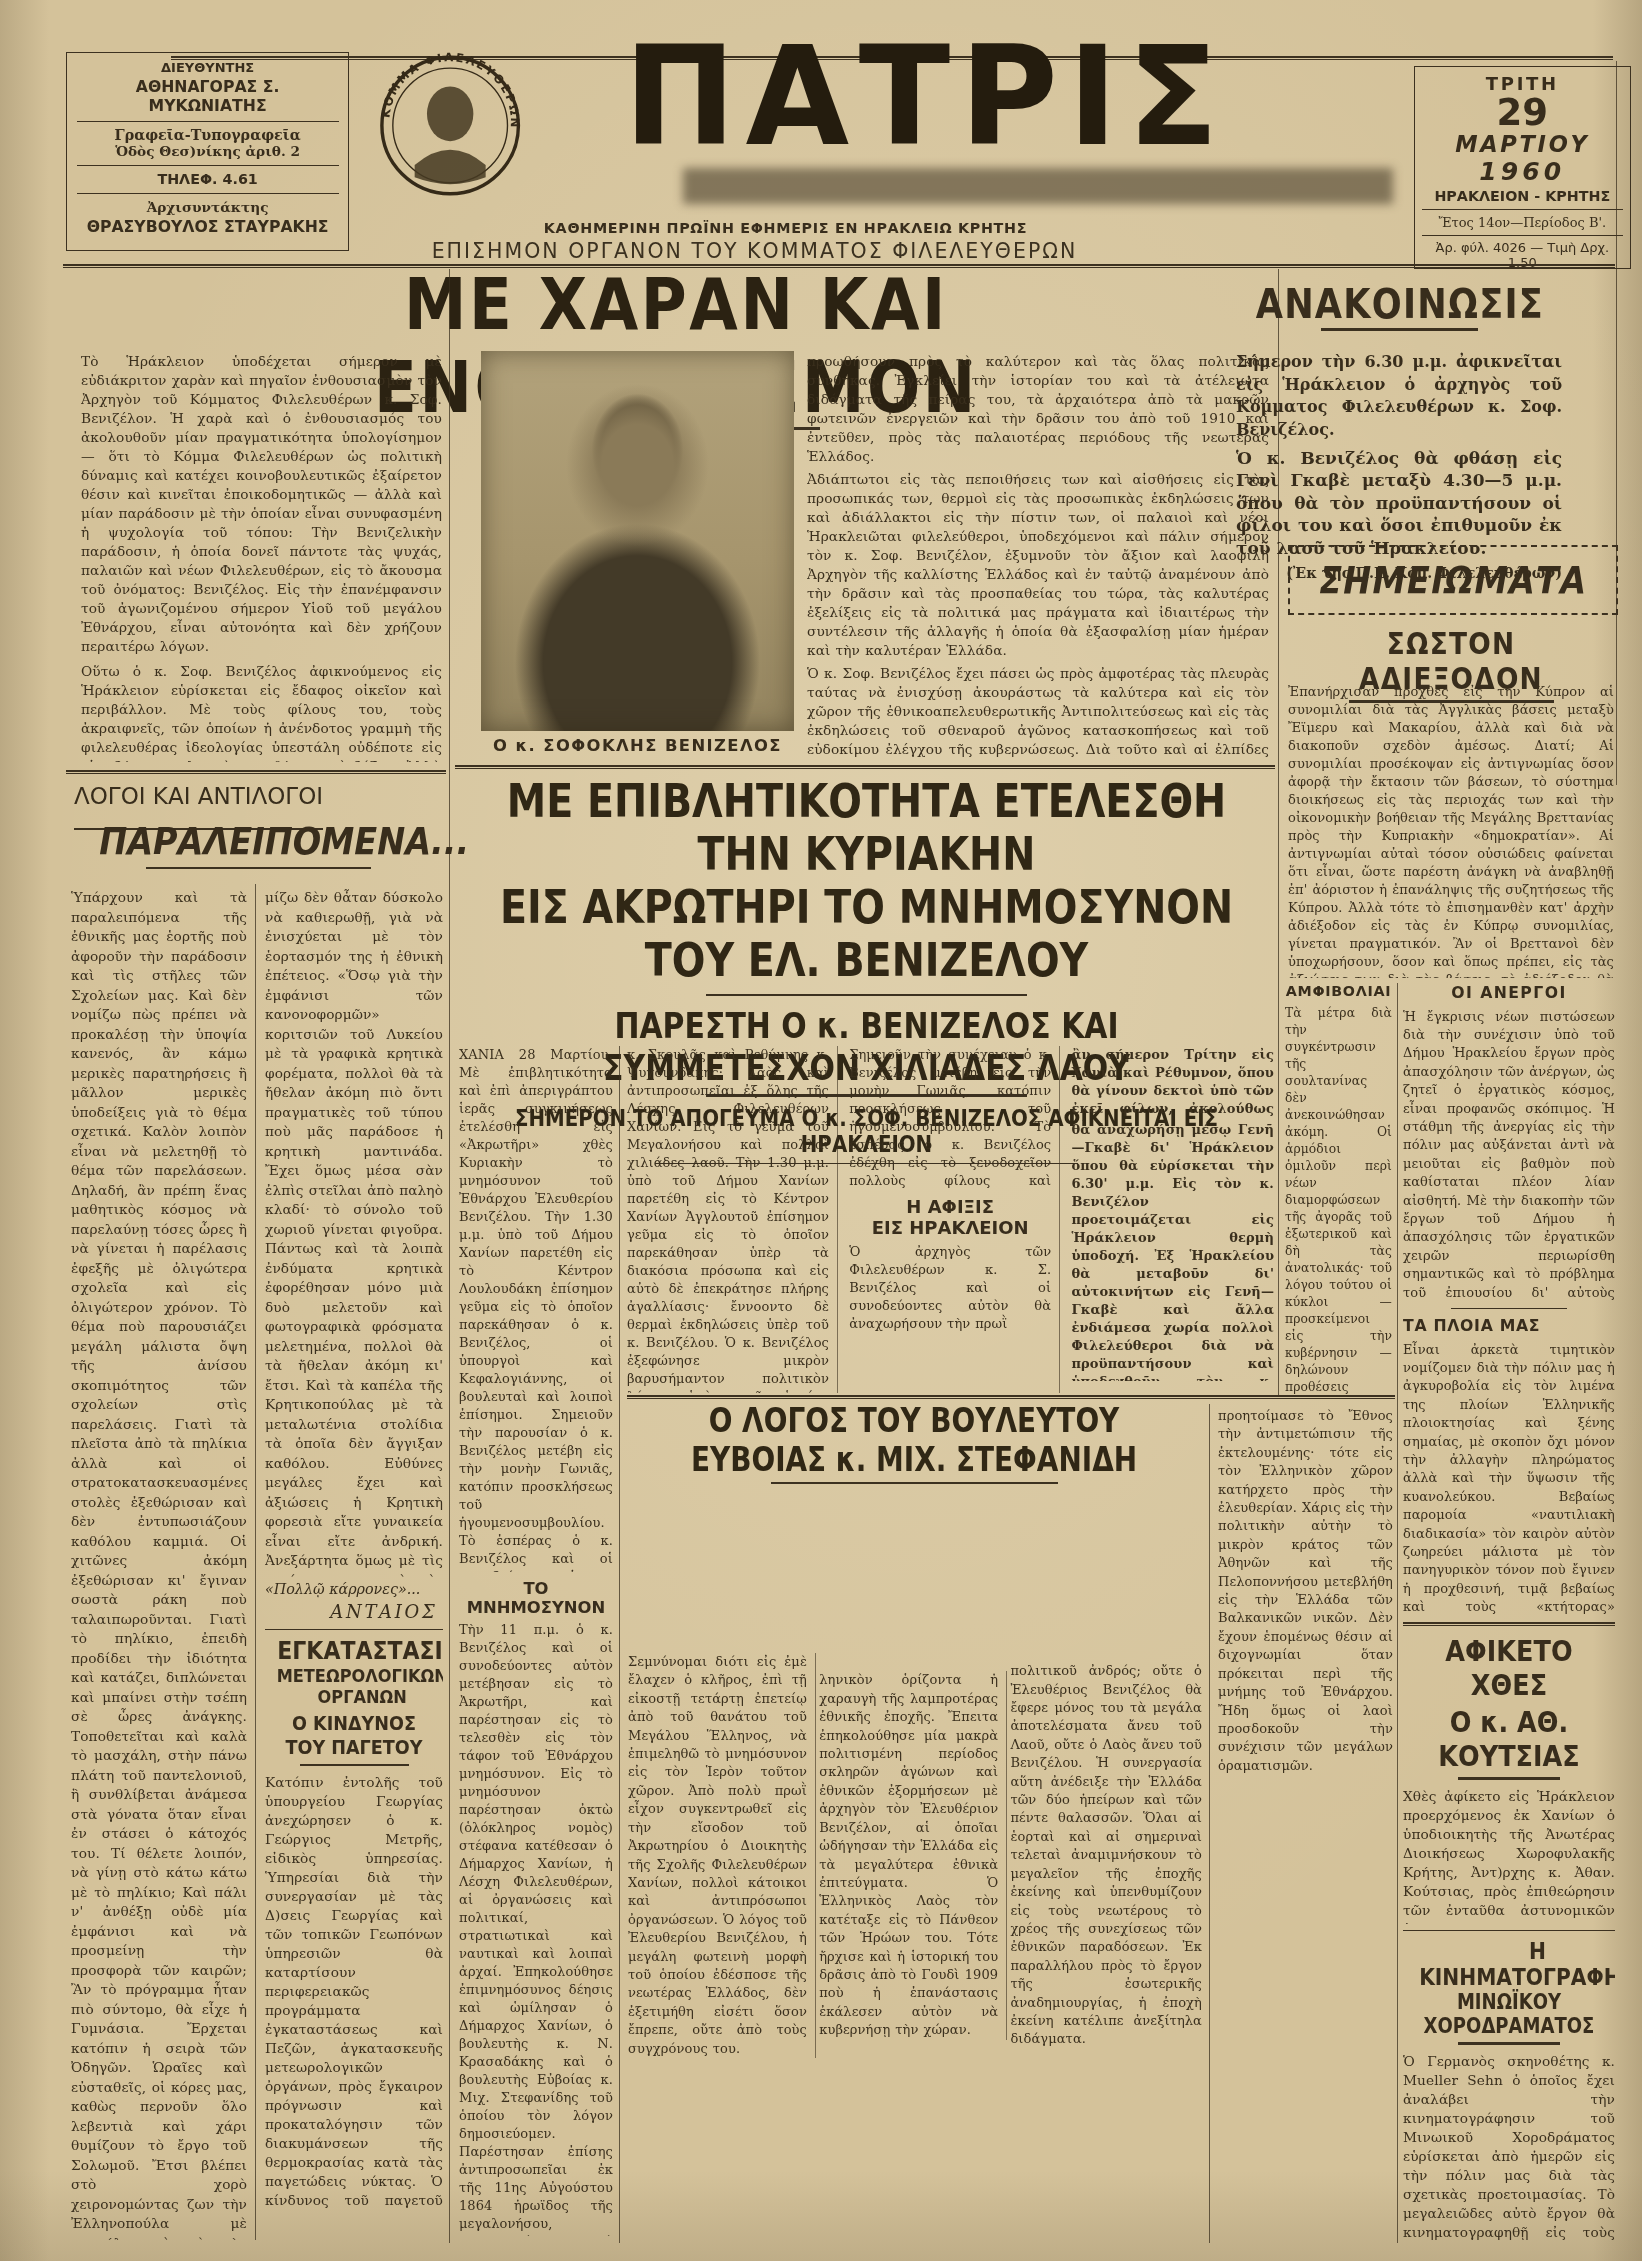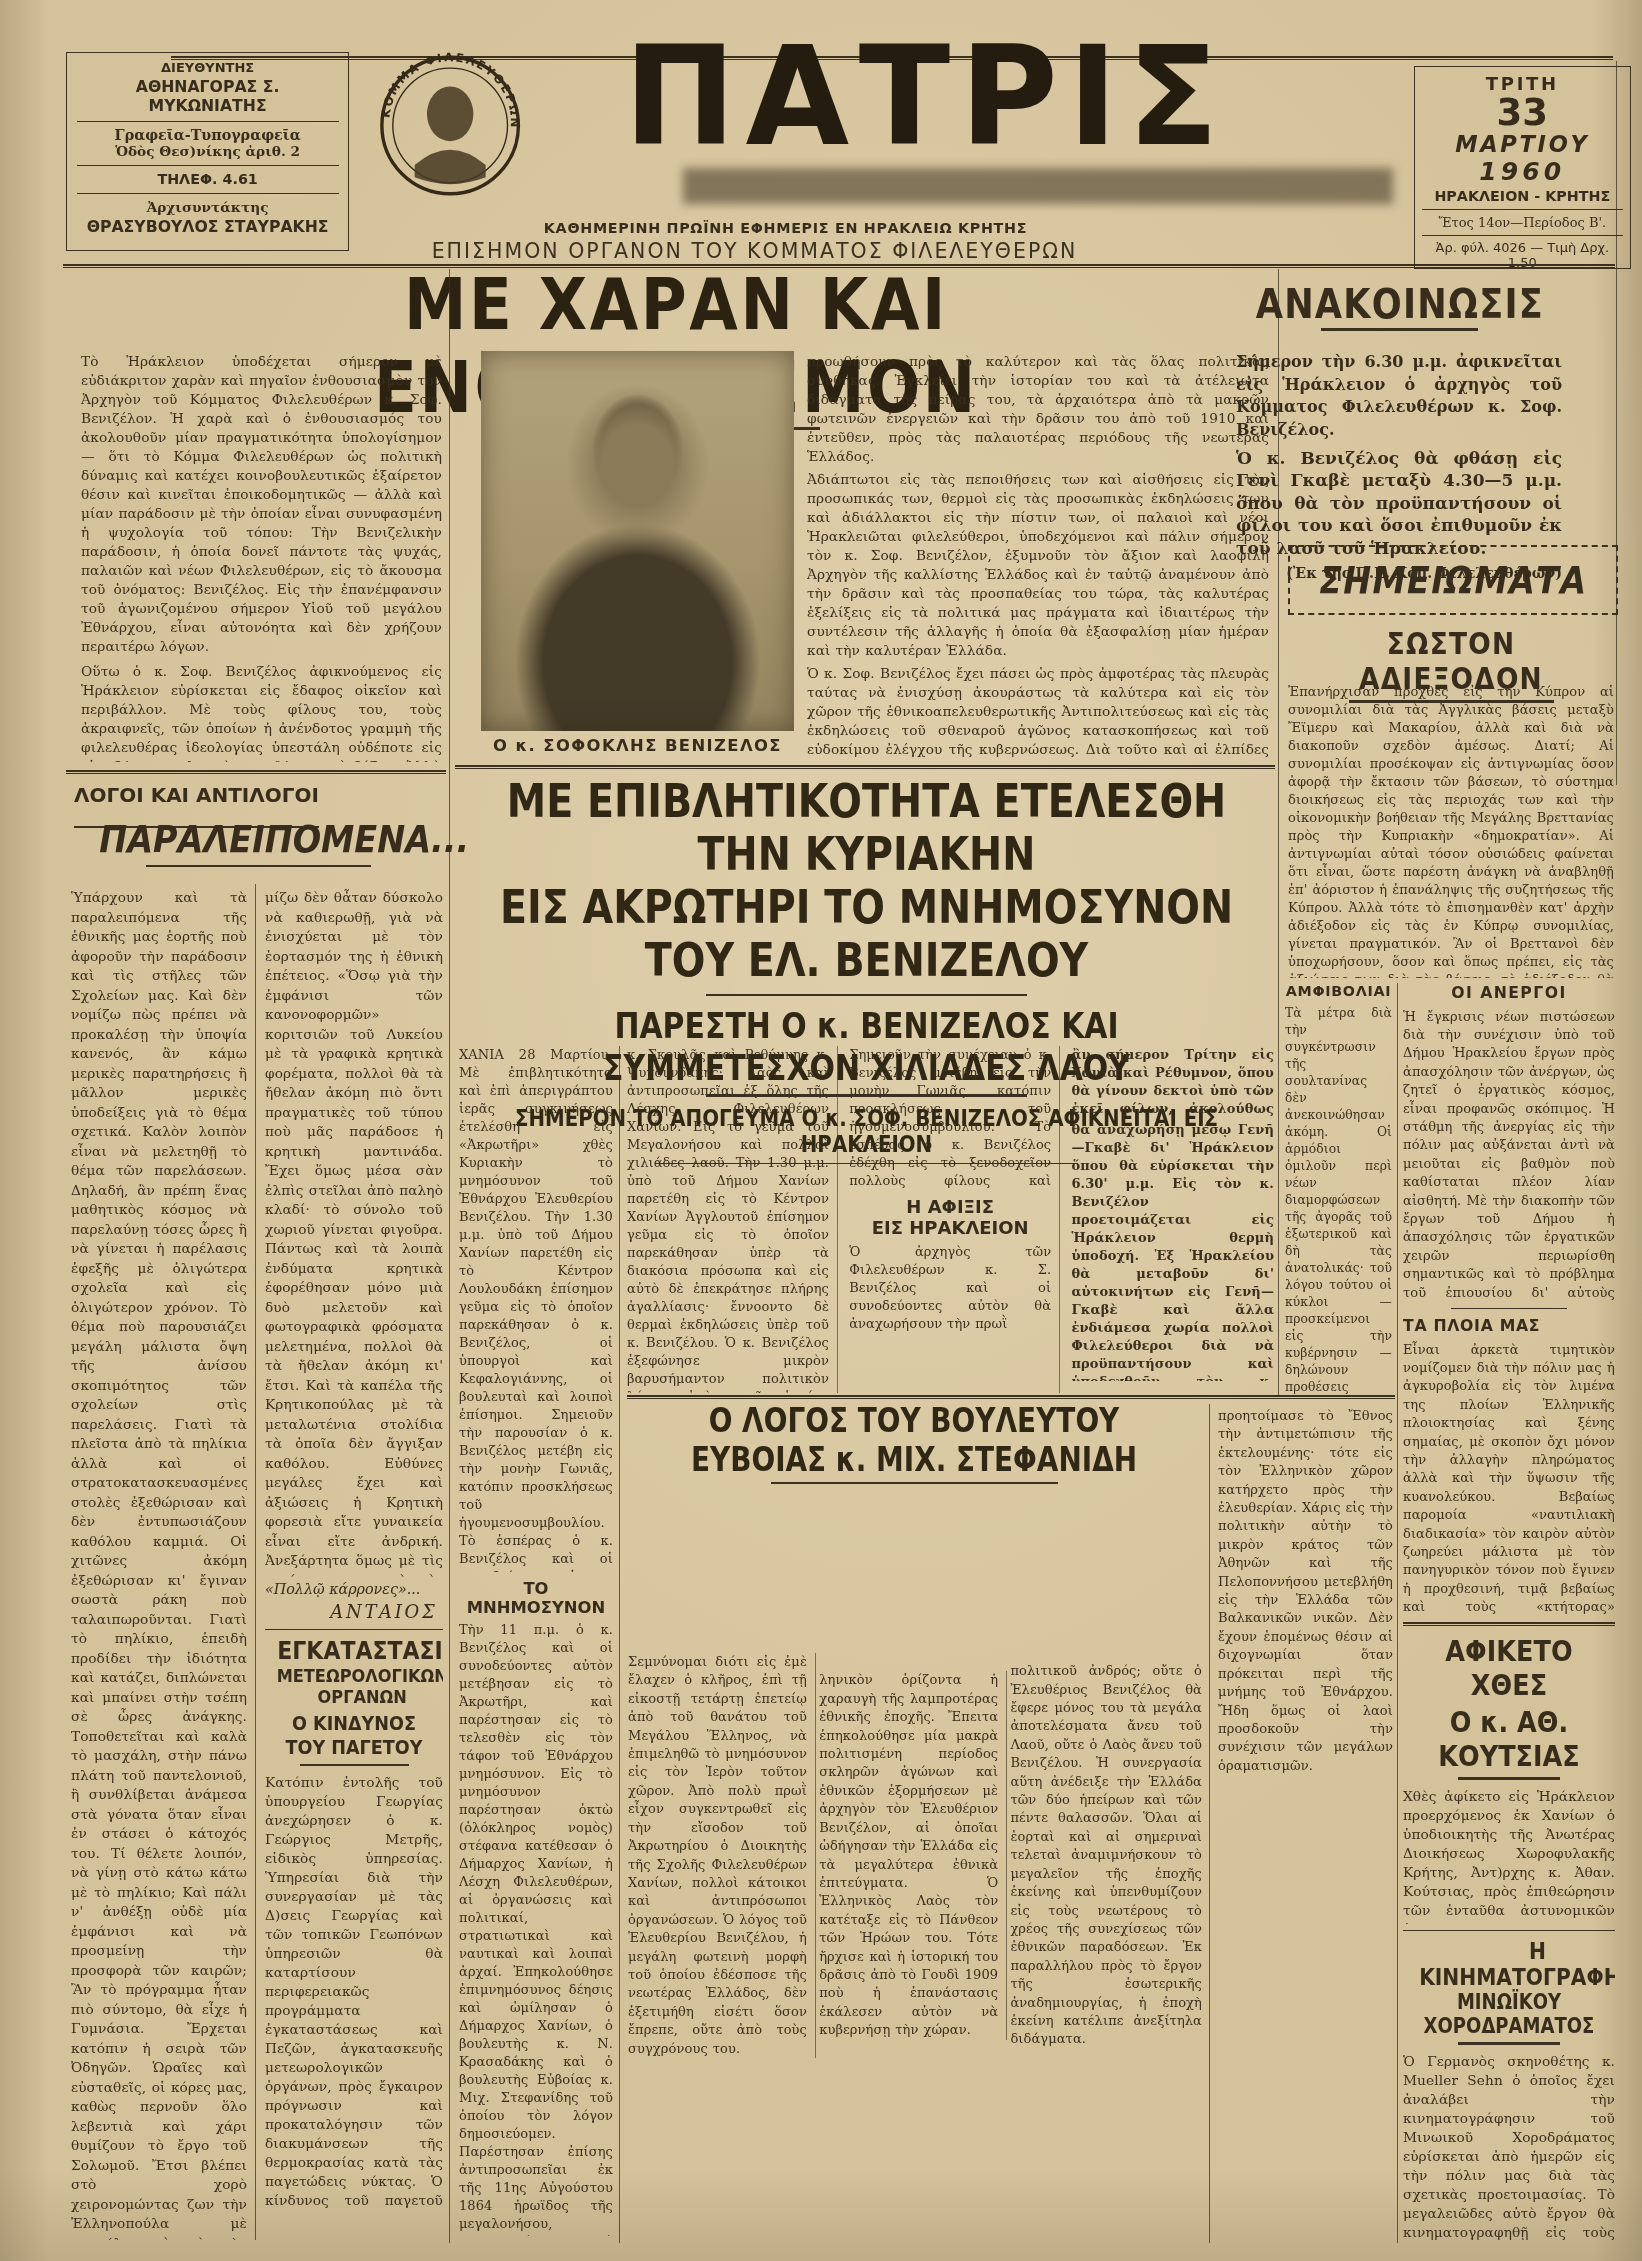--- a/index.html
+++ b/index.html
@@ -74,21 +74,21 @@
 
   <div class="abs smudge" style="left:683px;top:168px;width:710px;height:36px;"></div>
   <div class="abs ctr" style="left:540px;top:19px;width:772px;height:157px;">
     <span class="sans" style="font-size:134px;font-weight:bold;letter-spacing:9.6px;color:#241c0e;display:inline-block;transform:scaleY(1.02);filter:blur(0.3px);">ΠΑΤΡΙΣ</span>
   </div>
   <div class="abs ctr sans" style="left:533px;top:220px;width:505px;font-size:14.3px;font-weight:bold;letter-spacing:0.7px;">ΚΑΘΗΜΕΡΙΝΗ ΠΡΩΪΝΗ ΕΦΗΜΕΡΙΣ ΕΝ ΗΡΑΚΛΕΙΩ ΚΡΗΤΗΣ</div>
   <div class="abs ctr sans" style="left:403px;top:239px;width:703px;font-size:20.5px;letter-spacing:2px;color:#3b3120;">ΕΠΙΣΗΜΟΝ ΟΡΓΑΝΟΝ ΤΟΥ ΚΟΜΜΑΤΟΣ ΦΙΛΕΛΕΥΘΕΡΩΝ</div>
 
   <div class="abs boxline" style="left:1414px;top:66px;width:201px;height:190px;padding:5.5px 6.8px;">
     <div class="ctr sans caps-sp" style="font-size:18px;font-weight:bold;">ΤΡΙΤΗ</div>
-    <div class="ctr sans" style="font-size:37px;font-weight:bold;line-height:37px;">33</div>
+    <div class="ctr sans" style="font-size:37px;font-weight:bold;line-height:37px;">29</div>
     <div class="ctr sans" style="font-size:22.5px;font-weight:bold;font-style:italic;letter-spacing:2.7px;">ΜΑΡΤΙΟΥ</div>
     <div class="ctr sans" style="font-size:25px;font-weight:bold;font-style:italic;letter-spacing:4.1px;">1960</div>
     <div class="ctr sans" style="font-size:14.3px;font-weight:bold;margin-top:2.7px;">ΗΡΑΚΛΕΙΟΝ - ΚΡΗΤΗΣ</div>
     <div class="rule-1" style="margin:4.8px 0;"></div>
     <div class="ctr" style="font-size:13px;">Ἔτος 14ον—Περίοδος Β'.</div>
     <div class="rule-1" style="margin:4.8px 0;"></div>
     <div class="ctr sans" style="font-size:13px;">Ἀρ. φύλ. 4026 — Τιμὴ Δρχ. 1.50</div>
   </div>
 
   <div class="abs rule-d" style="left:63px;top:264px;width:1552px;"></div>
@@ -155,21 +155,21 @@
     <div class="body-txt" style="font-size:13.7px;line-height:19px;margin-top:6.8px;height:137px;">Χθὲς ἀφίκετο εἰς Ἡράκλειον προερχόμενος ἐκ Χανίων ὁ ὑποδιοικητὴς τῆς Ἀνωτέρας Διοικήσεως Χωροφυλακῆς Κρήτης, Ἀντ)ρχης κ. Ἀθαν. Κούτσιας, πρὸς ἐπιθεώρησιν τῶν ἐνταῦθα ἀστυνομικῶν ὑπηρεσιῶν.</div>
     <div class="rule-1" style="margin:6.8px 0;"></div>
     <div class="ctr"><span class="sans cond" style="font-size:23px;font-weight:bold;">Η ΚΙΝΗΜΑΤΟΓΡΑΦΗΣΙΣ</span></div>
     <div class="ctr"><span class="sans cond" style="font-size:20.5px;font-weight:bold;">ΜΙΝΩΪΚΟΥ ΧΟΡΟΔΡΑΜΑΤΟΣ</span></div>
     <div class="hd-under" style="width:102px;"></div>
     <div class="body-txt" style="font-size:13.7px;line-height:19px;margin-top:6.8px;height:294px;">Ὁ Γερμανὸς σκηνοθέτης κ. Mueller Sehn ὁ ὁποῖος ἔχει ἀναλάβει τὴν κινηματογράφησιν τοῦ Μινωικοῦ Χοροδράματος εὑρίσκεται ἀπὸ ἡμερῶν εἰς τὴν πόλιν μας διὰ τὰς σχετικὰς προετοιμασίας. Τὸ μεγαλειῶδες αὐτὸ ἔργον θὰ κινηματογραφηθῇ εἰς τοὺς ἀρχαιολογικοὺς χώρους τῆς Κνωσοῦ μὲ τὴν συνεργασίαν καὶ τοῦ ἐντοπίου καλλιτεχνικοῦ κόσμου. Αἱ σχετικαὶ δοκιμαὶ θὰ ἀρχίσουν ἐντὸς τῶν ἡμερῶν, αἱ δὲ λήψεις θὰ συνεχισθοῦν καθ' ὅλην τὴν θερινὴν περίοδον εἰς τὴν Κρήτην.</div>
   </div>
 
   <div class="abs rule-d" style="left:66px;top:770px;width:380px;"></div>
   <div class="abs" style="left:74px;top:783px;width:369px;">
-    <span class="sans" style="font-size:20px;font-weight:bold;border-bottom:2px solid #3c3120;padding-bottom:19px;">ΛΟΓΟΙ ΚΑΙ ΑΝΤΙΛΟΓΟΙ</span>
+    <span class="sans" style="font-size:23px;font-weight:normal;border-bottom:2px solid #3c3120;padding-bottom:19px;">ΛΟΓΟΙ ΚΑΙ ΑΝΤΙΛΟΓΟΙ</span>
     <div class="ctr" style="margin-top:9.6px;">
       <span class="sans cond" style="font-size:38px;font-weight:bold;font-style:italic;">ΠΑΡΑΛΕΙΠΟΜΕΝΑ...</span>
       <div class="hd-under" style="width:225px;"></div>
     </div>
   </div>
   <div class="abs vrule" style="left:255px;top:884px;height:1356px;"></div>
   <div class="abs body-txt" style="left:71px;top:888px;width:176px;height:1352px;font-size:13.7px;line-height:19.5px;">Ὑπάρχουν καὶ τὰ παραλειπόμενα τῆς ἐθνικῆς μας ἑορτῆς ποὺ ἀφοροῦν τὴν παράδοσιν καὶ τὶς στῆλες τῶν Σχολείων μας. Καὶ δὲν νομίζω πὼς πρέπει νὰ προκαλέσῃ τὴν ὑποψία κανενός, ἂν κάμω μερικὲς παρατηρήσεις ἢ μᾶλλον μερικὲς ὑποδείξεις γιὰ τὸ θέμα σχετικά. Καλὸν λοιπὸν εἶναι νὰ μελετηθῇ τὸ θέμα τῶν παρελάσεων. Δηλαδή, ἂν πρέπη ἕνας μαθητικὸς κόσμος νὰ παρελαύνῃ τόσες ὧρες ἢ νὰ γίνεται ἡ παρέλασις ἐφεξῆς μὲ ὀλιγώτερα σχολεῖα καὶ εἰς ὀλιγώτερον χρόνον. Τὸ θέμα ποὺ παρουσιάζει μεγάλη μάλιστα ὄψη τῆς ἀνίσου σκοπιμότητος τῶν σχολείων στὶς παρελάσεις. Γιατὶ τὰ πλεῖστα ἀπὸ τὰ πηλίκια ἀλλὰ καὶ οἱ στρατοκατασκευασμένες στολὲς ἐξεθώρισαν καὶ δὲν ἐντυπωσιάζουν καθόλου καμμιά. Οἱ χιτῶνες ἀκόμη ἐξεθώρισαν κι' ἔγιναν σωστὰ ράκη ποὺ ταλαιπωροῦνται. Γιατὶ τὸ πηλίκιο, ἐπειδὴ προδίδει τὴν ἰδιότητα καὶ κατάζει, διπλώνεται καὶ μπαίνει στὴν τσέπη σὲ ὧρες ἀνάγκης. Τοποθετεῖται καὶ καλὰ τὸ μασχάλη, στὴν πάνω πλάτη τοῦ παντελονιοῦ, ἢ συνθλίβεται ἀνάμεσα στὰ γόνατα ὅταν εἶναι ἐν στάσει ὁ κάτοχός του. Τί θέλετε λοιπόν, νὰ γίνῃ στὸ κάτω κάτω μὲ τὸ πηλίκιο; Καὶ πάλι ν' ἀνθέξῃ οὐδὲ μία ἐμφάνισι καὶ νὰ προσμείνῃ τὴν προσφορὰ τῶν καιρῶν; Ἂν τὸ πρόγραμμα ἦταν πιὸ σύντομο, θὰ εἶχε ἡ Γυμνάσια. Ἔρχεται κατόπιν ἡ σειρὰ τῶν Ὀδηγῶν. Ὡραῖες καὶ εὐσταθεῖς, οἱ κόρες μας, καθὼς περνοῦν ὅλο λεβεντιὰ καὶ χάρι θυμίζουν τὸ ἔργο τοῦ Σολωμοῦ. Ἔτσι βλέπει στὸ χορὸ χειρονομώντας ζων τὴν Ἐλληνοπούλα μὲ μαντήλι καὶ μὲ τὴν ἐσθῆτα στὸ «Ὕμνο». Κι' ἡ ψυχή μου ἀναγάλλιαζε τὶς κόρες καθὼς μιά, γλυκοβάδιστο δείγμα. Μὲ τὶς εἰδικώτερες τοῦ δήμου μας τὶς χαίρομαι τὸ Χιλιάδι τὰ παλαιώματα. Εἶναι ὅλες τους ξεχωριστὲς καὶ λυγερόκορμες Κρητικιές. Μιὰ παρατήρησι ὅμως: Οἱ μπλοῦζες τους πρέπει νὰ εἶναι ὁλόιδιες ὁμοιόχρωμες. Ὄχι ἀποχρώσεις ὁλωνῶν τῶν χρωμάτων. Αὐτὰ κατηγορίες κι ὅλα δέ, οἱ ντυμένες τὴν κατάλληλη καὶ ἰσχυρόκορμη Κρητική.</div>
   <div class="abs" style="left:265px;top:888px;width:178px;height:1356px;overflow:hidden;">
     <div class="body-txt" style="font-size:13.7px;line-height:19.5px;height:690px;">μίζω δὲν θἆταν δύσκολο νὰ καθιερωθῇ, γιὰ νὰ ἐνισχύεται μὲ τὸν ἑορτασμόν της ἡ ἐθνικὴ ἐπέτειος. «Ὅσῳ γιὰ τὴν ἐμφάνισι τῶν κανονοφορμῶν» κοριτσιῶν τοῦ Λυκείου μὲ τὰ γραφικὰ κρητικὰ φορέματα, πολλοὶ θὰ τὰ ἤθελαν ἀκόμη πιὸ ὄντι πραγματικὲς τοῦ τύπου ποὺ μᾶς παράδοσε ἡ κρητικὴ μαντινάδα. Ἔχει ὅμως μέσα σὰν ἐλπὶς στεῖλαι ἀπὸ παληὸ κλαδί· τὸ σύνολο τοῦ χωριοῦ γίνεται φιγοῦρα. Πάντως καὶ τὰ λοιπὰ ἐνδύματα κρητικὰ ἐφορέθησαν μόνο μιὰ δυὸ μελετοῦν καὶ φωτογραφικὰ φρόσματα μελετημένα, πολλοὶ θὰ τὰ ἤθελαν ἀκόμη κι' ἔτσι. Καὶ τὰ καπέλα τῆς Κρητικοπούλας μὲ τὰ μεταλωτένια στολίδια τὰ ὁποῖα δὲν ἄγγιξαν καθόλου. Εὐθύνες μεγάλες ἔχει καὶ ἀξιώσεις ἡ Κρητικὴ φορεσιὰ εἴτε γυναικεία εἶναι εἴτε ἀνδρική. Ἀνεξάρτητα ὅμως μὲ τὶς γκρίνιες μας καὶ τὶς ἀντιρρήσεις πρέπει νὰ ὁμολογηθῇ ὅτι κατὰ τὰ ἄλλα ἡ παρέλασις μᾶς ἐχάρισε μιὰ ὀπτικὴ χαρὰ καὶ γέμισε τὰ στήθη μας μ' ἐλπίδα καὶ βεβαιότητα πὼς τοῦτα τὰ νέα παιδιὰ θὰ γίνουν πολλοὶ καλύτεροί μας.</div>
     <div style="font-size:14.3px;font-style:italic;margin-top:2.7px;">«Πολλῷ κάρρονες»...</div>

